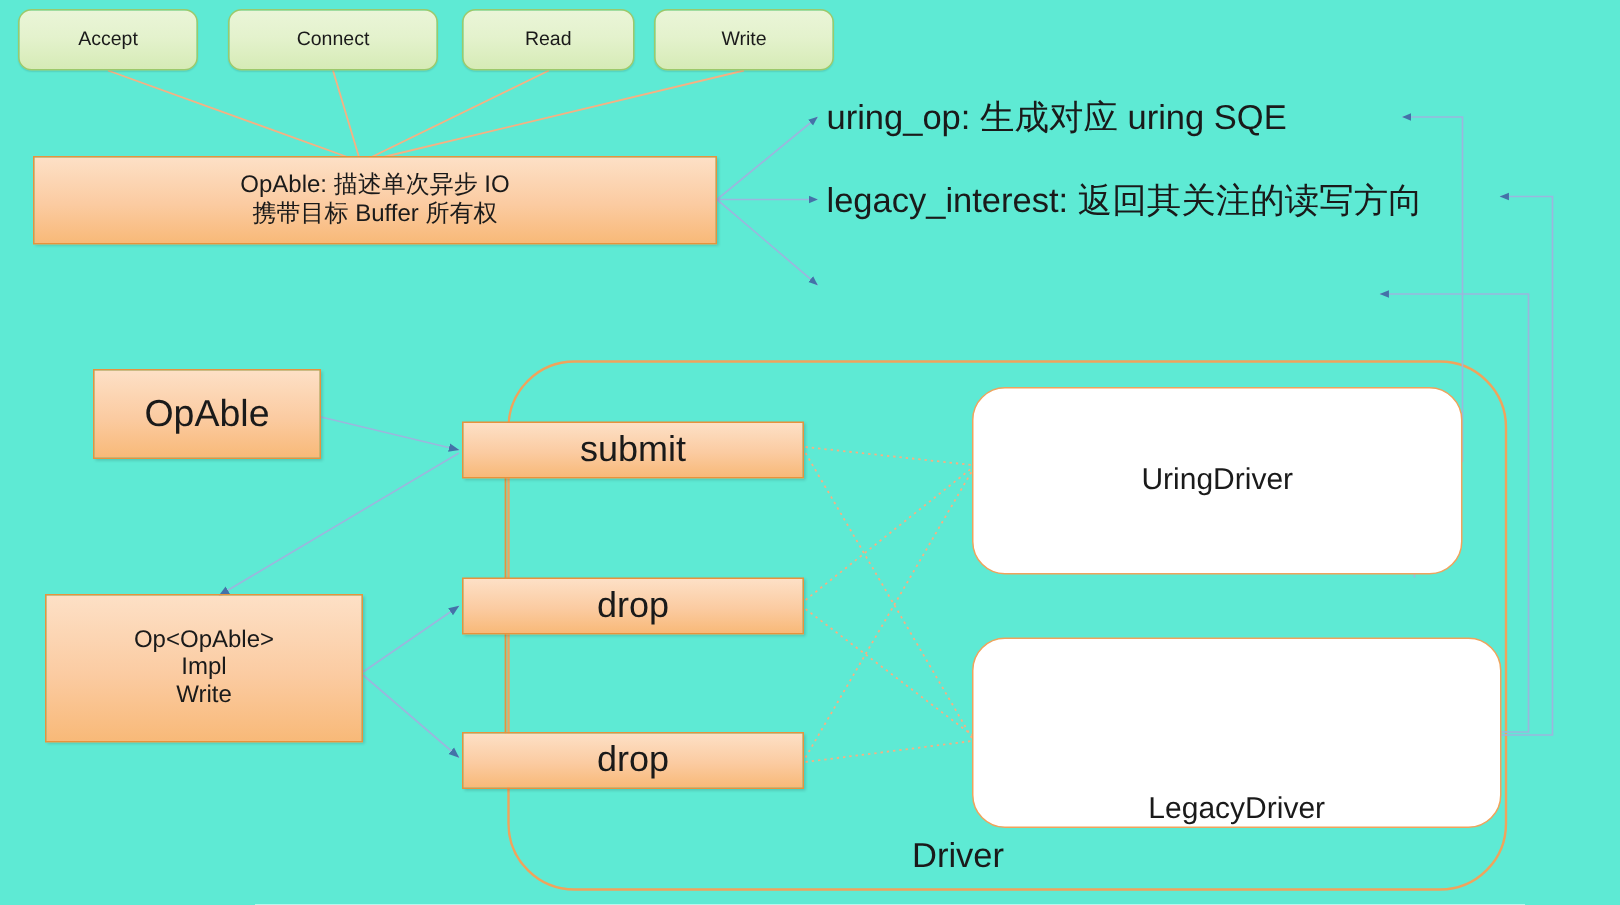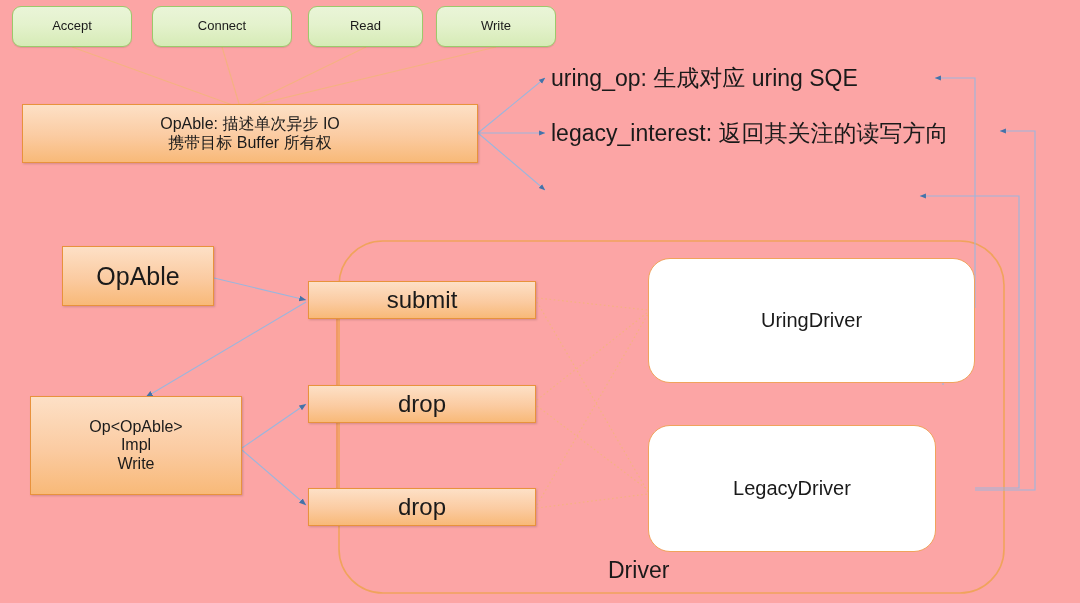--- a/index.html
+++ b/index.html
@@ -1,17 +1,17 @@
 <!DOCTYPE html>
 <html><head>
 <meta charset="utf-8">
 <style>
   html,body{margin:0;padding:0;background:#ffffff;}
   body{font-family:"Liberation Sans","DejaVu Sans",sans-serif;}
-  #stage{position:relative;width:1080px;height:603px;background:#fca5a5;overflow:hidden;}
+  #stage{position:relative;width:1080px;height:603px;background:#5eead4;overflow:hidden;}
   svg.layer{position:absolute;left:0;top:0;width:1080px;height:603px;pointer-events:none;}
 
   .node{position:absolute;box-sizing:border-box;display:flex;align-items:center;justify-content:center;
         text-align:center;color:#1a1a1a;line-height:1.15;}
 
   
   .pill{border:1px solid #9cc96b;border-radius:9px;
         background:linear-gradient(180deg,#eaf5d8 0%,#e4f2cd 45%,#d6ebb6 100%);
         font-size:13px;box-shadow:0 1px 1px rgba(0,0,0,.10);}
 
@@ -131,19 +131,19 @@
   <div class="node orng verb" style="left:308px;top:385px;width:228px;height:38px;">
     <span>drop</span>
   </div>
   <div class="node orng verb" style="left:308px;top:488px;width:228px;height:38px;">
     <span>drop</span>
   </div>
 
   <div class="node driverbox" style="left:648px;top:258px;width:327px;height:125px;">
     <span>UringDriver</span>
   </div>
-  <div class="node driverbox" style="left:648px;top:425px;width:288px;height:127px;">
+  <div class="node driverbox" style="left:648px;top:425px;width:353px;height:127px;align-items:flex-end;">
     <span>LegacyDriver</span>
   </div>
 
   <div class="driver-label" style="left:598px;top:557px;margin-left:10px;">Driver</div>
 
 </div>
 
 </body></html>

